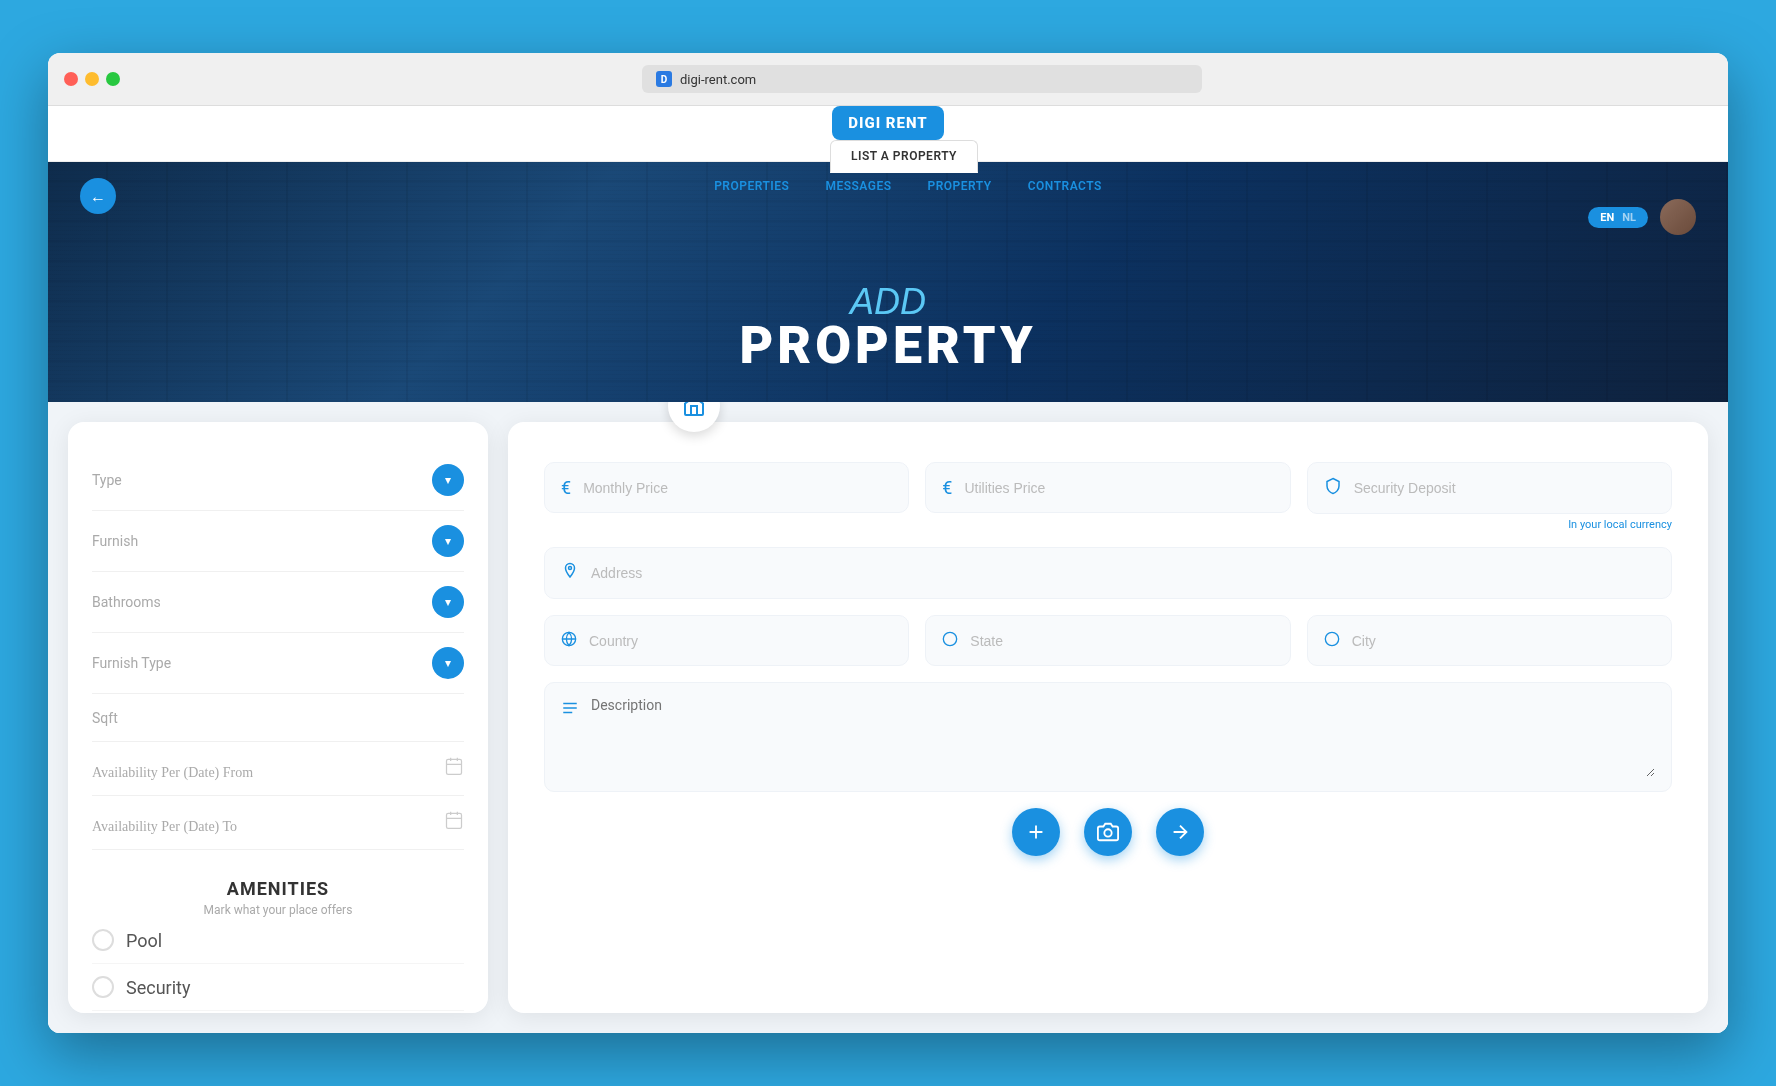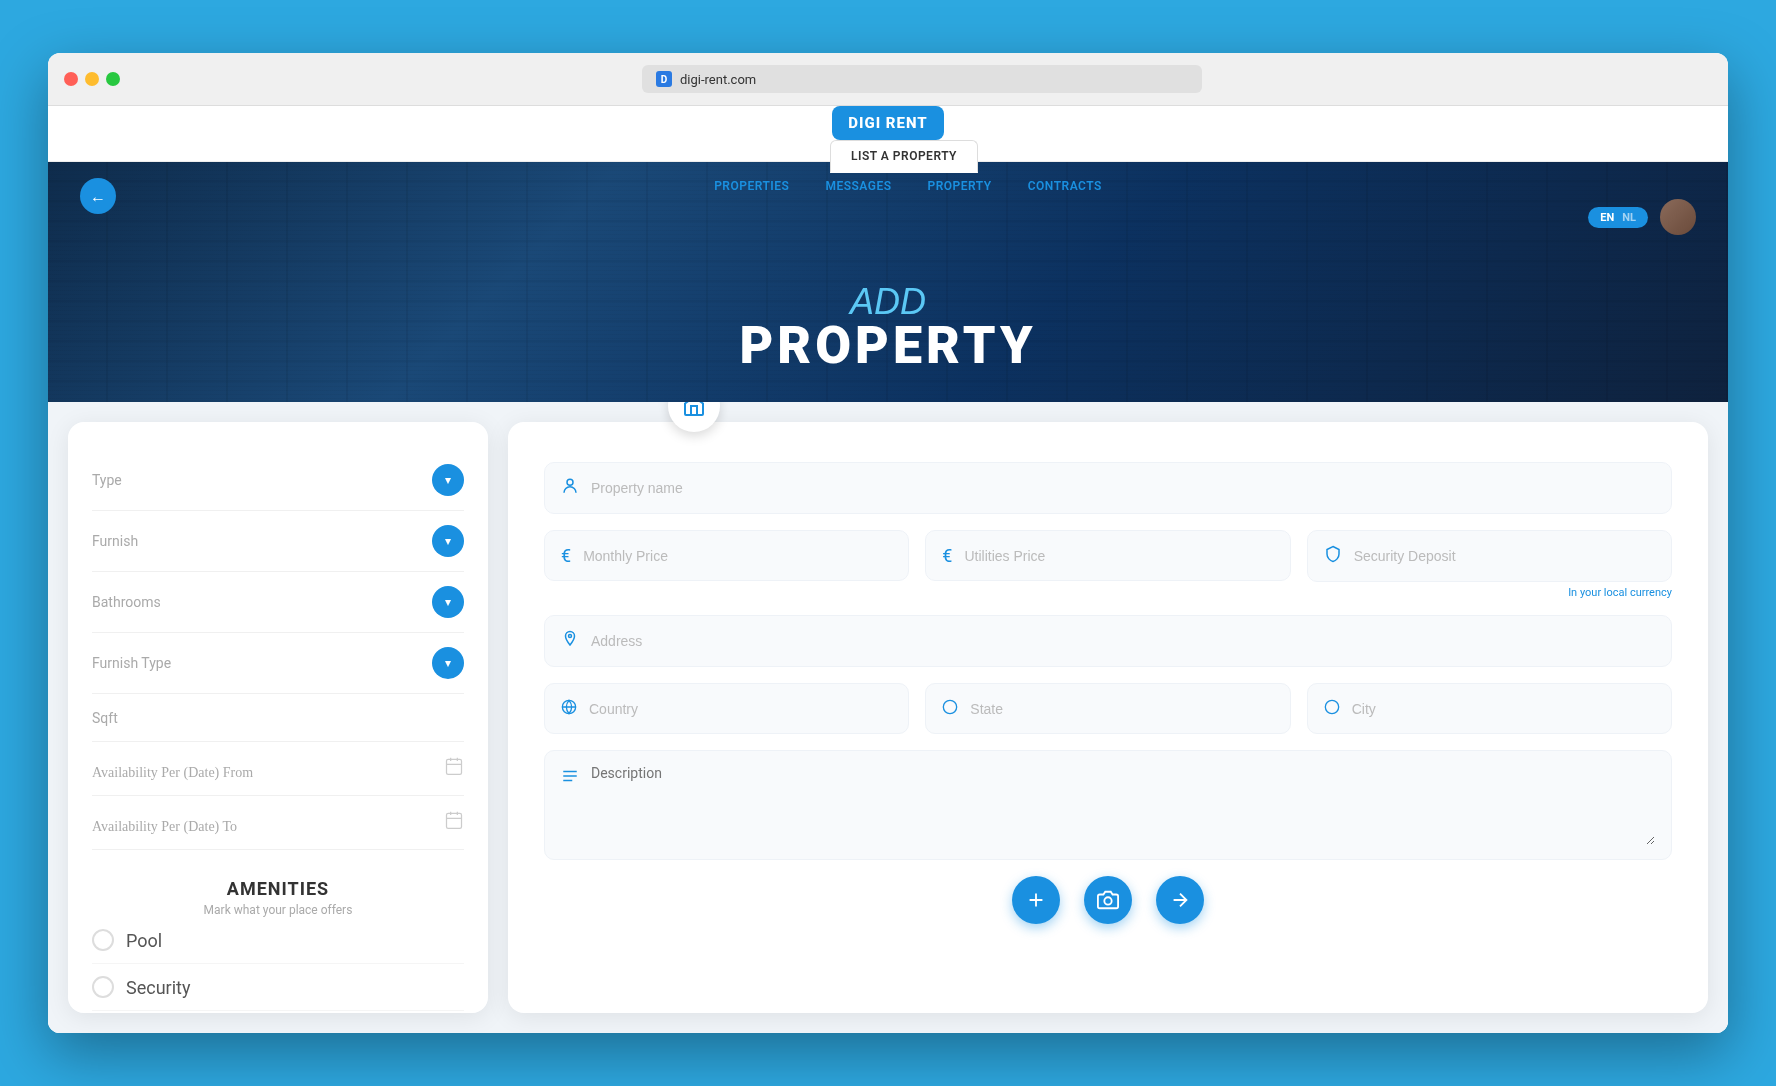--- a/index.html
+++ b/index.html
@@ -570,31 +570,20 @@
             <div class="amenity-item">
               <div class="amenity-checkbox"></div>
               <span class="amenity-label">Security</span>
             </div>
           </div>
 
         </div>
 
         <div class="right-panel">
 
-          <div class="form-row-single">
-            <div class="form-field">
-              <div class="form-field-icon">
-                <svg width="18" height="18" viewBox="0 0 24 24" fill="none" stroke="#1a90e0" stroke-width="2">
-                  <circle cx="12" cy="7" r="4"></circle>
-                  <path d="M4 21c0-4.418 3.582-8 8-8s8 3.582 8 8"></path>
-                </svg>
-              </div>
-              <input type="text" placeholder="Property name" style="">
-            </div>
-          </div>
 
           <div class="form-row">
             <div class="form-col">
               <div class="form-field">
                 <div class="form-field-icon">€</div>
                 <input type="text" placeholder="Monthly Price" style="">
               </div>
             </div>
             <div class="form-col">
               <div class="form-field">

